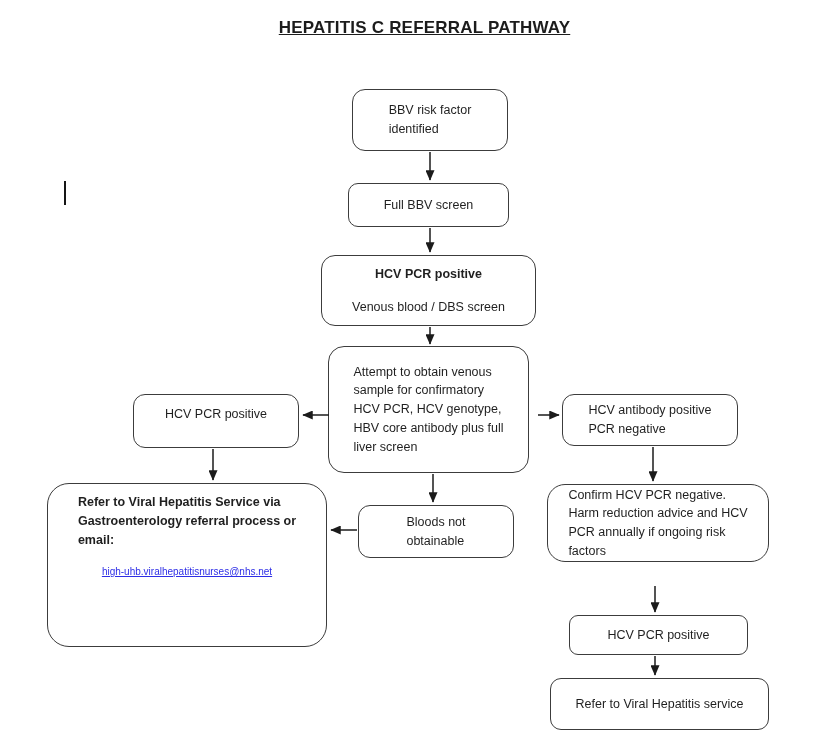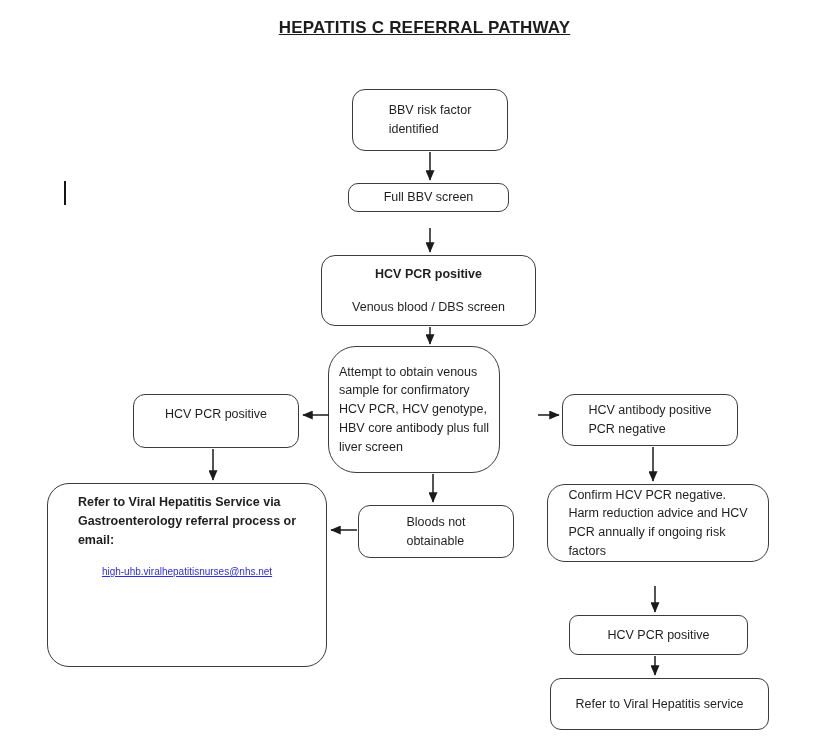--- a/index.html
+++ b/index.html
@@ -31,25 +31,25 @@
     align-items:center;
     justify-content:center;
     font-size:12.5px;
     line-height:1.5;
     white-space:pre-line;
     box-sizing:border-box;
   }
   .bold{font-weight:bold;}
   
   .n-bbv      {left:352px;top:89px;  width:156px;height:62px; border-radius:13px;}
-  .n-screen   {left:348px;top:183px; width:161px;height:29px; border-radius:10px;}
+  .n-screen   {left:348px;top:183px; width:161px;height:44px; border-radius:10px;}
   .n-pcrpos   {left:321px;top:255px; width:215px;height:71px; border-radius:14px; justify-content:space-between; padding:9px 4px 8px 4px;}
-  .n-attempt  {left:328px;top:346px; width:172px;height:127px;border-radius:28px;}
+  .n-attempt  {left:328px;top:346px; width:201px;height:127px;border-radius:16px;}
   .n-pcrleft  {left:133px;top:394px; width:166px;height:54px; border-radius:12px; padding-bottom:14px;}
-  .n-refer    {left:47px; top:483px; width:280px;height:184px;border-radius:22px; justify-content:flex-start; padding-top:9px;}
+  .n-refer    {left:47px; top:483px; width:280px;height:164px;border-radius:22px; justify-content:flex-start; padding-top:9px;}
   .n-bloods   {left:358px;top:505px; width:156px;height:53px; border-radius:12px;}
   .n-antibody {left:562px;top:394px; width:176px;height:52px; border-radius:12px;}
   .n-confirm  {left:547px;top:484px; width:222px;height:78px;border-radius:18px;}
   .n-pcrright {left:569px;top:615px; width:179px;height:40px; border-radius:9px;}
   .n-refersvc {left:550px;top:678px; width:219px;height:52px; border-radius:11px;}
   .email-link{
     display:inline-block;
     margin-top:15px;
     color:#2e2ee6;
     text-decoration:underline;

